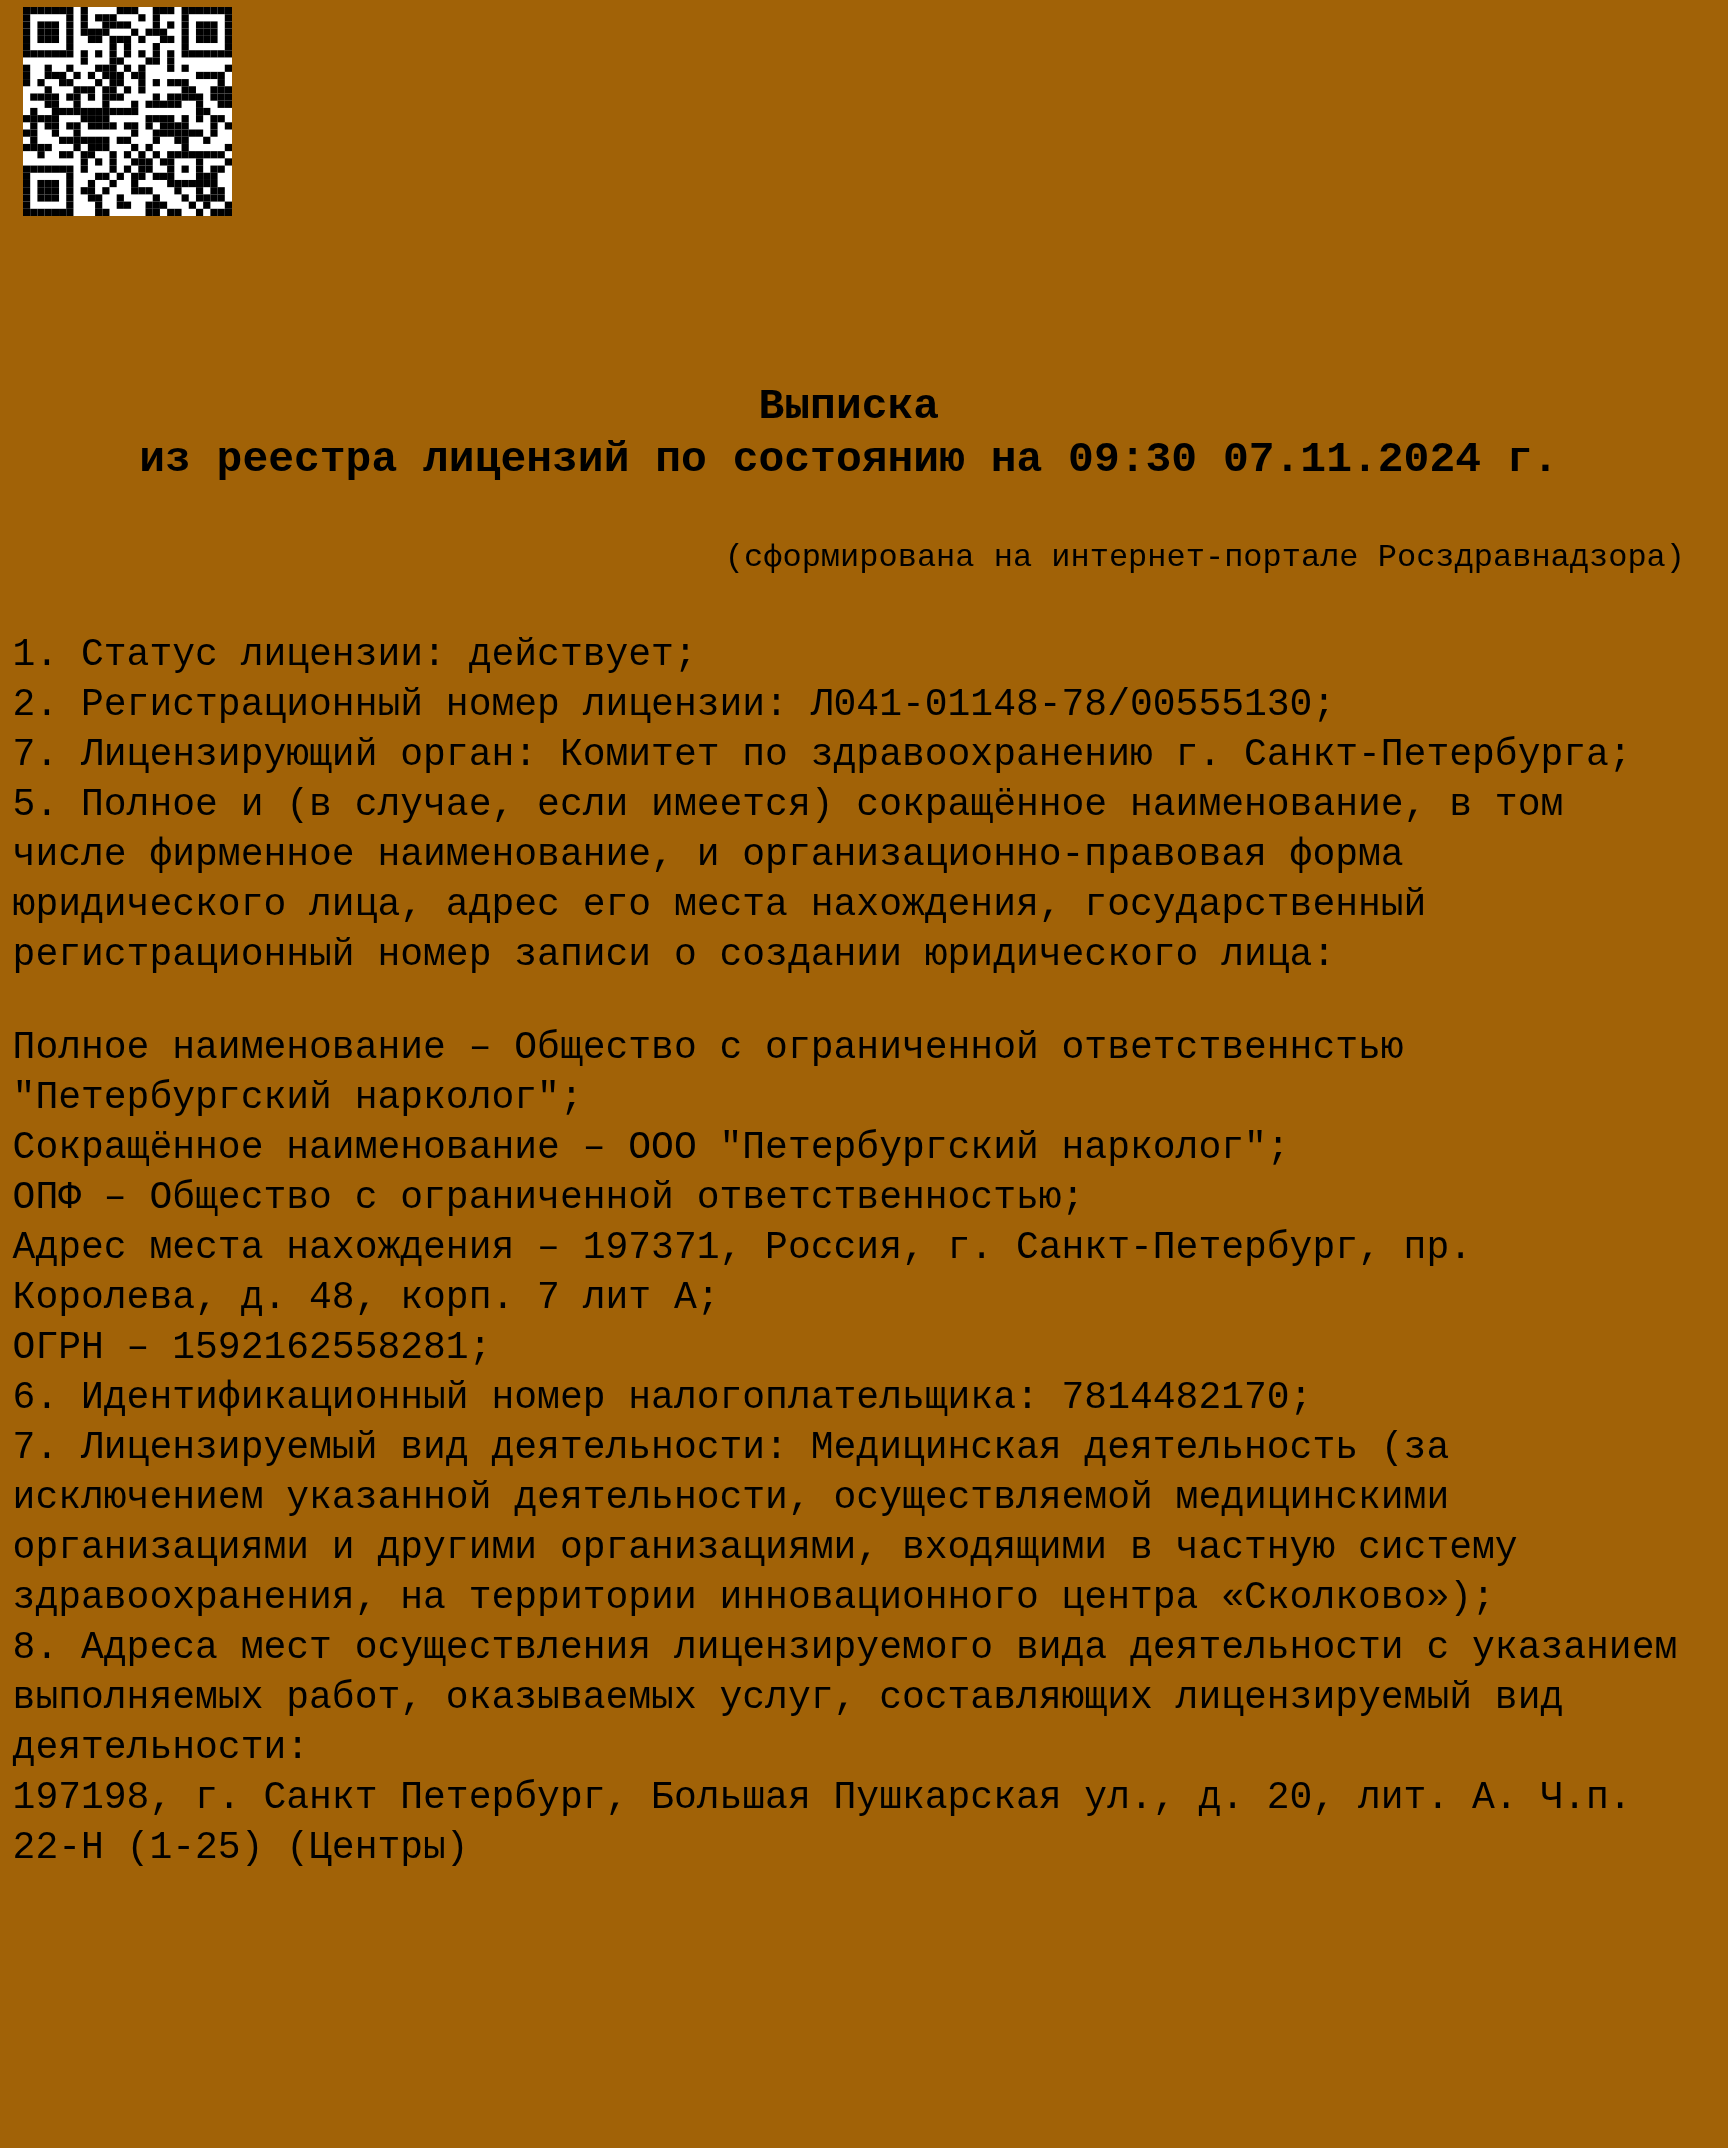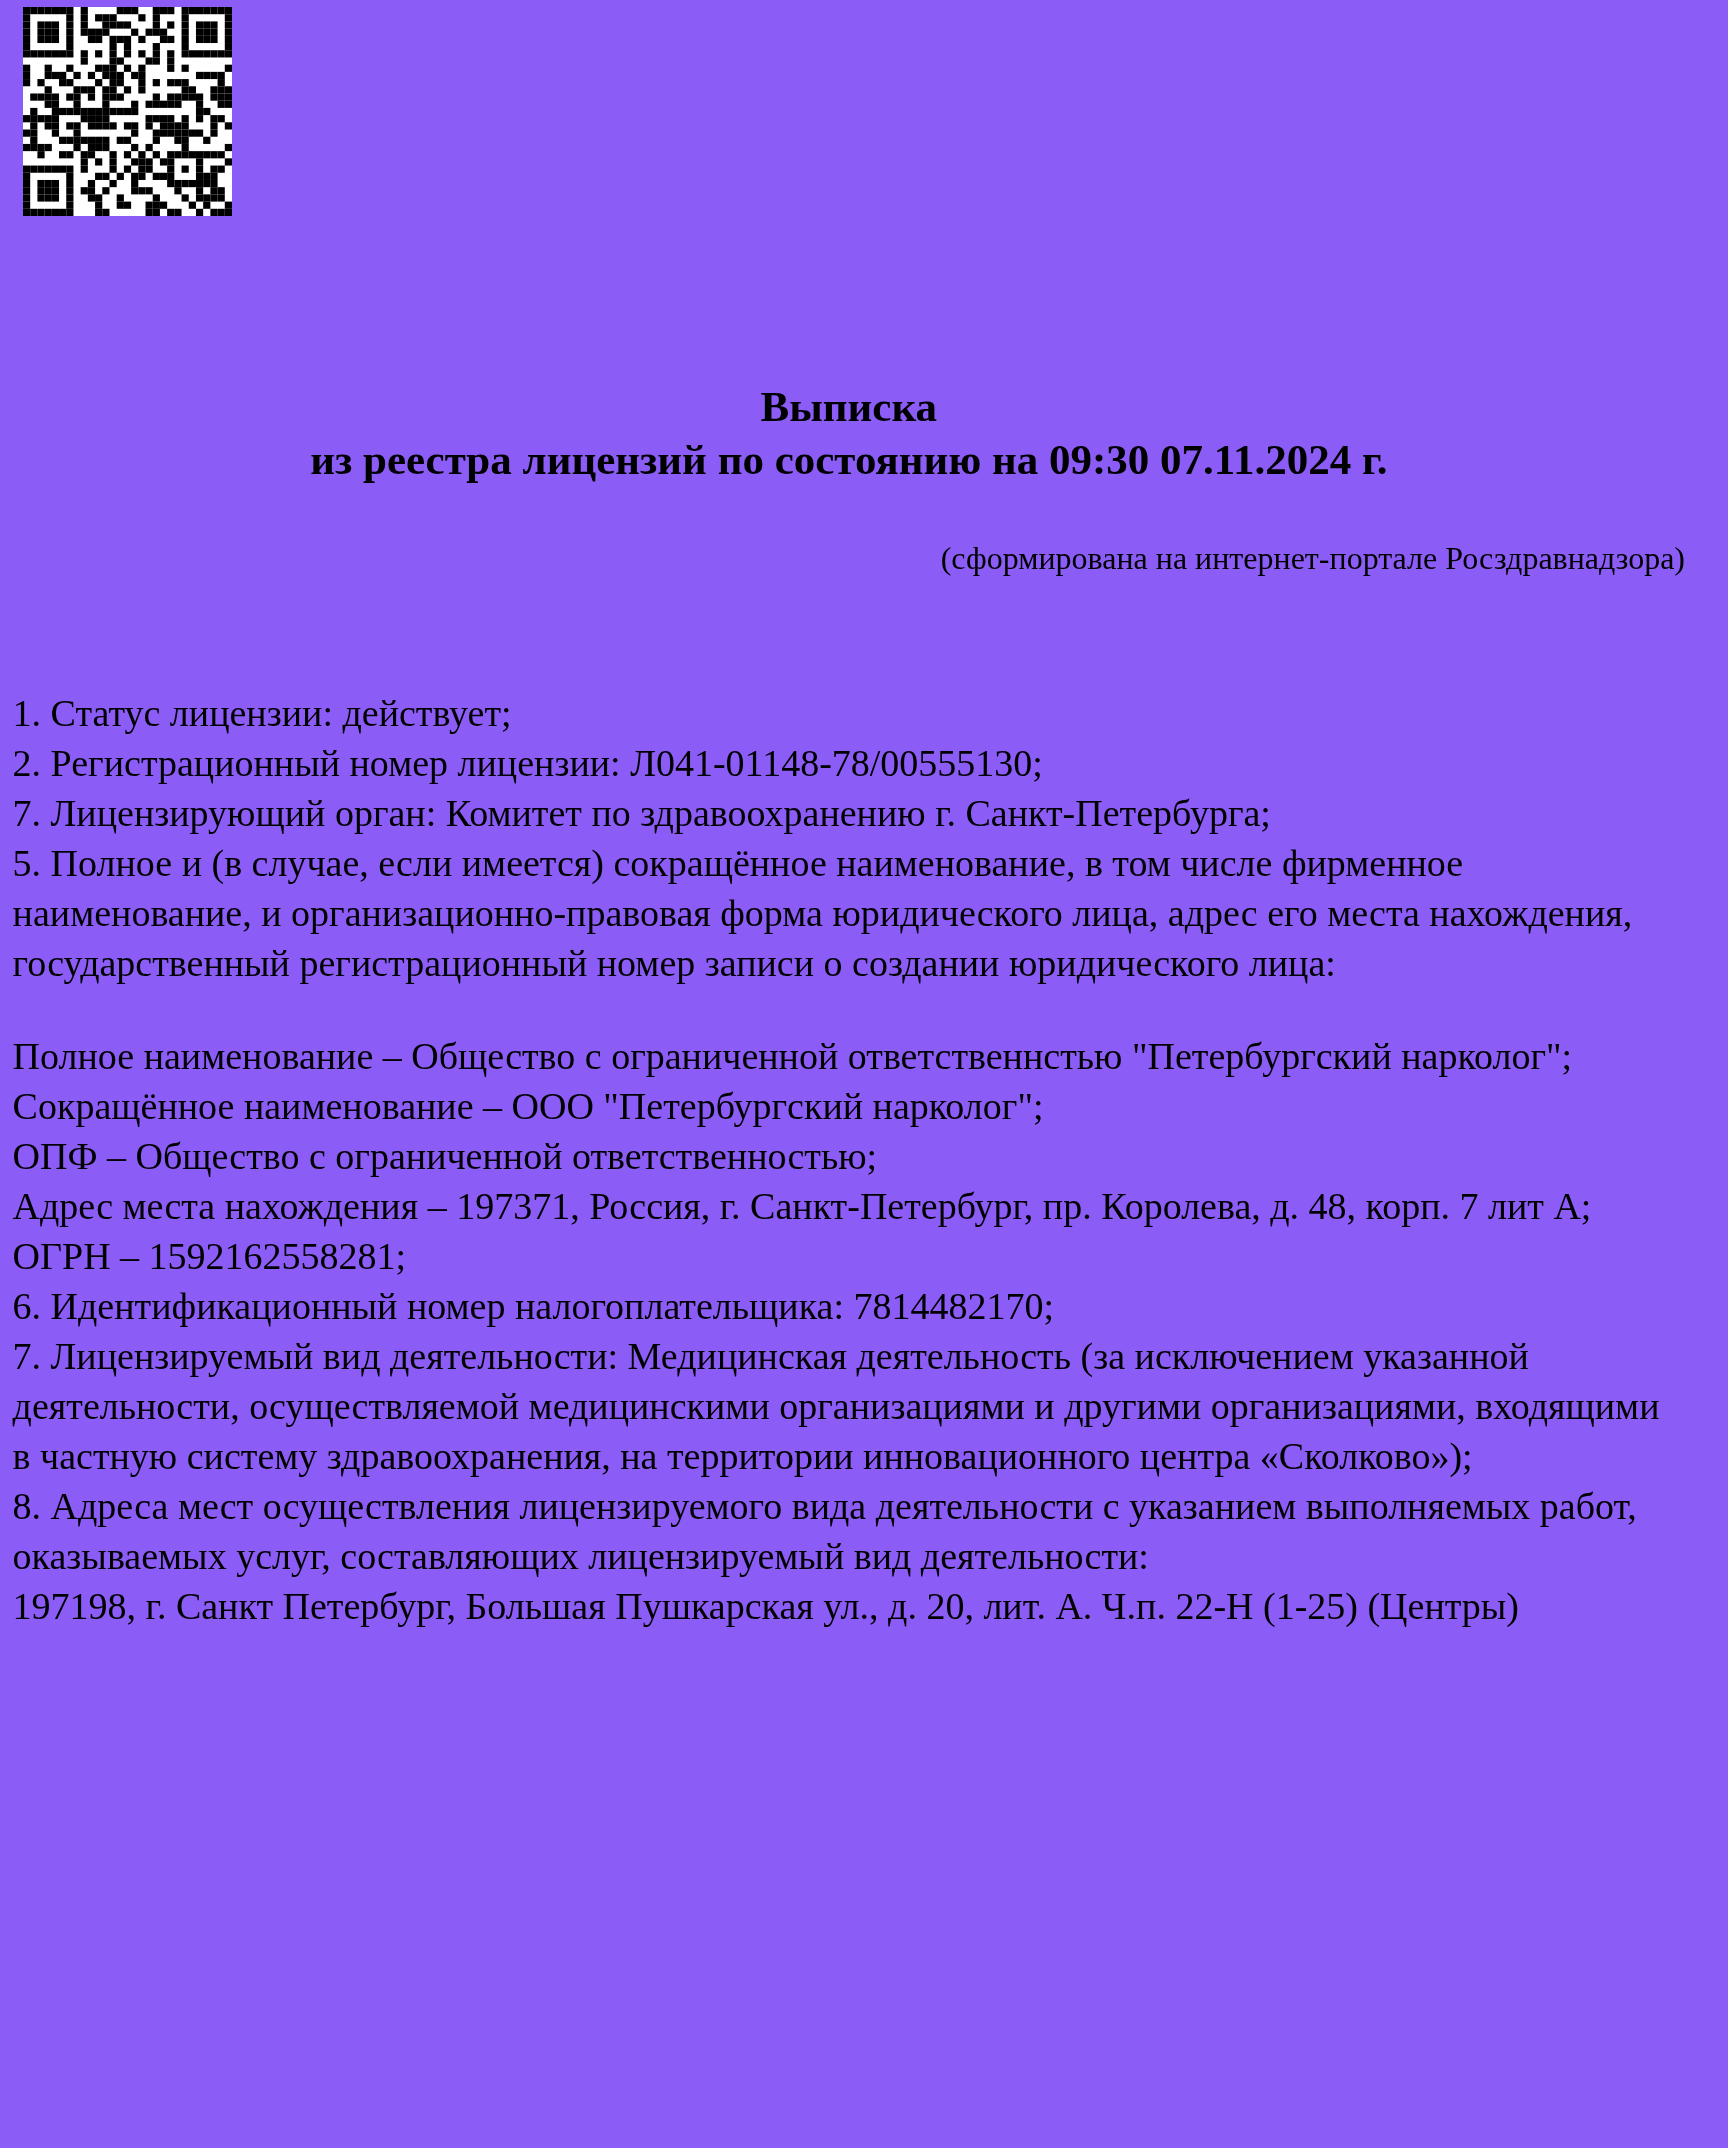--- a/index.html
+++ b/index.html
@@ -1,22 +1,22 @@
 <!DOCTYPE html>
 <html lang="ru" style="font-size:14.4px"><head>
 <meta charset="utf-8">
 <style>
   html,body{margin:0;padding:0;background:#ffffff;}
   .page{
     position:relative;
     width:1728px;
     height:2149px;
-    background:#8b5cf6;
+    background:#a16207;
     color:#000000;
-    font-family:Liberation Serif, serif;
+    font-family:Liberation Mono, monospace;
     overflow:hidden;
   }
   .qr{
     position:absolute;
     left:22.5px;
     top:7.2px;
     width:209px;
     height:209px;
   }
   .content{
@@ -33,21 +33,21 @@
     text-align:right;
     font-size:32px;
     line-height:40px;
   }
   .para{
     font-size:38px;
     line-height:50px;
     text-align:left;
   }
   .para.first{
-    margin-top:110px;
+    margin-top:52px;
   }
   .block{
     margin-top:43px;
     font-size:38px;
     line-height:50px;
   }
   .block .line{
     font-size:38px;
     line-height:50px;
   }

